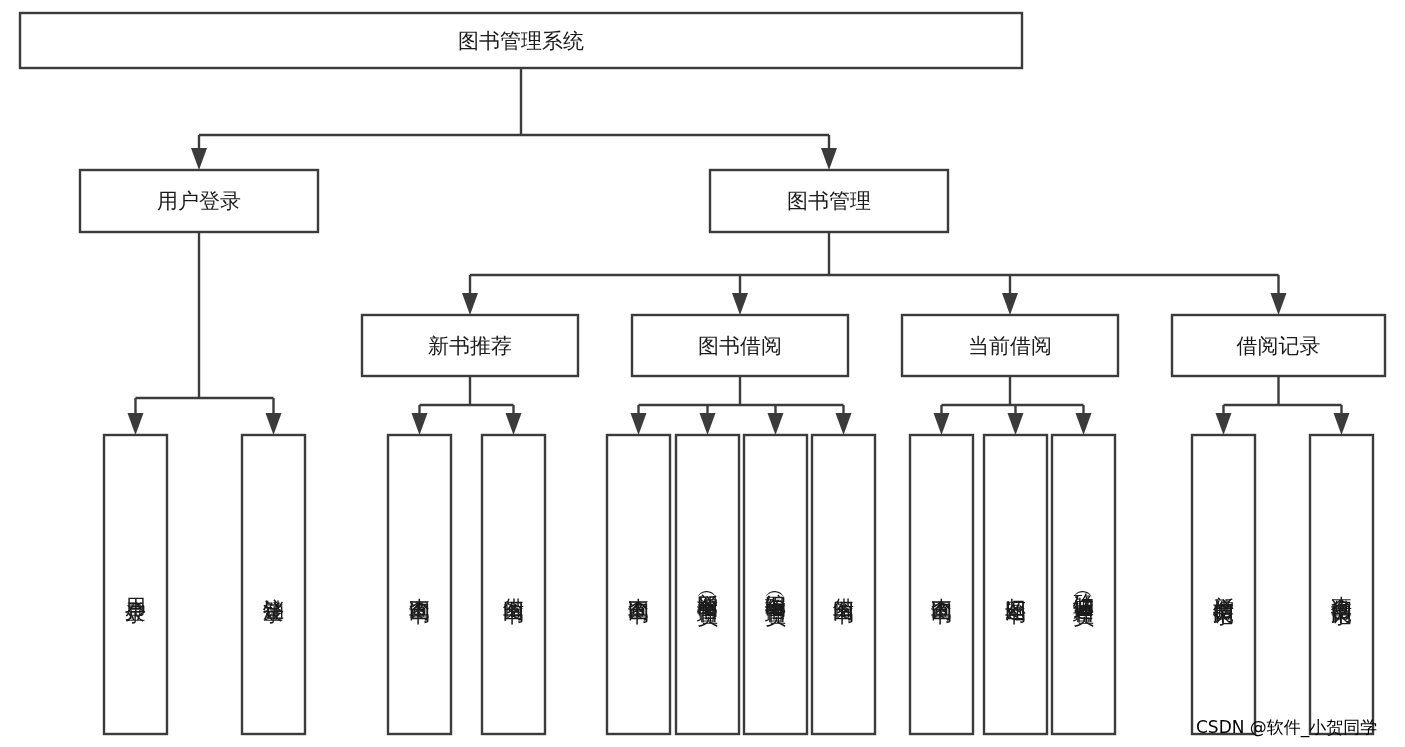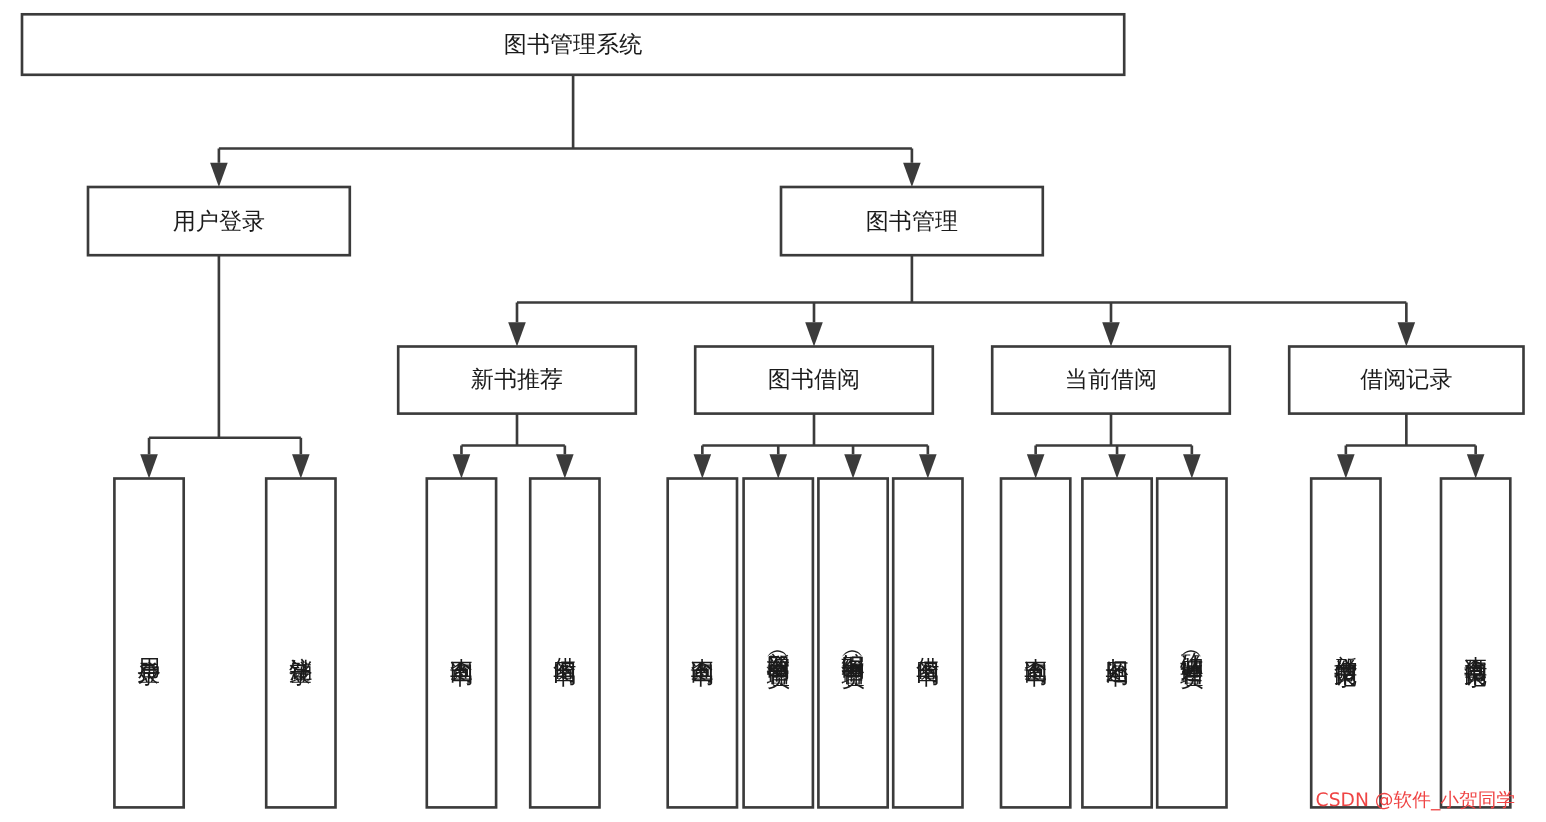--- a/index.html
+++ b/index.html
@@ -58,21 +58,21 @@
     color: #1b1b1b;
     letter-spacing: 2px;
     text-align: center;
     white-space: nowrap;
     pointer-events: none;
   }
   .watermark {
     position: absolute;
     font-family: "DejaVu Sans", "Liberation Sans", sans-serif;
     font-size: 17px;
-    color: #ef4444;
+    color: #000000;
     white-space: nowrap;
   }
 </style>
 </head>
 <body>
 
 <div id="diagram-root">
 
   <svg id="tree-svg" viewBox="0 0 1405 747" xmlns="http://www.w3.org/2000/svg">
     <g id="connector-layer">

